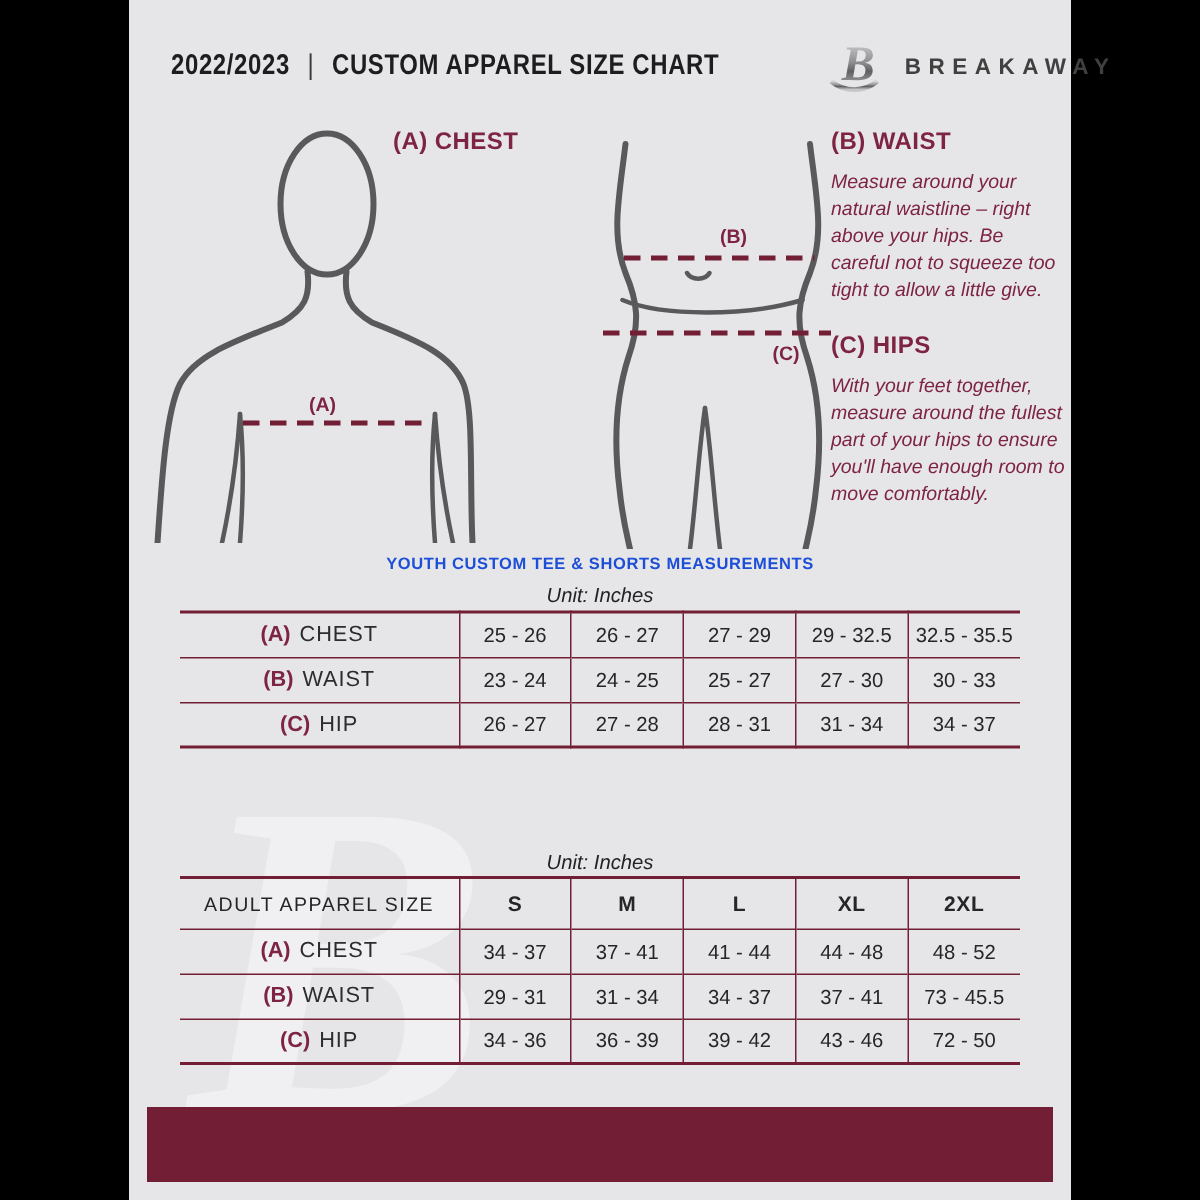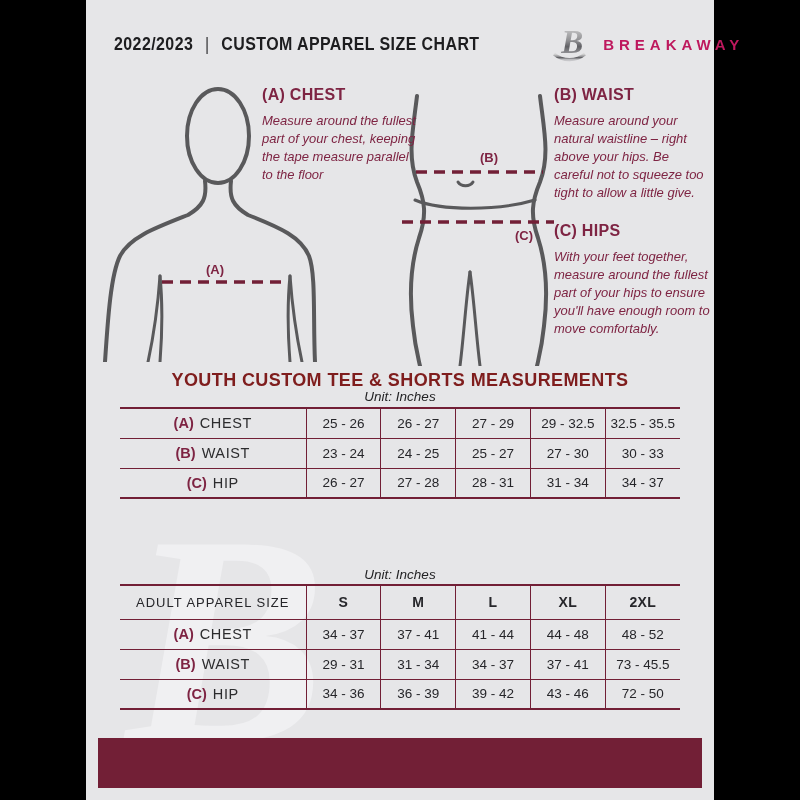--- a/index.html
+++ b/index.html
@@ -26,39 +26,39 @@
     position:absolute;left:28px;right:22px;top:26px;height:36px;
     display:flex;justify-content:space-between;align-items:center;
   }
   .doc-title{
     display:flex;align-items:center;
     font-weight:bold;font-size:19px;letter-spacing:.5px;color:#1d1d1f;
     transform:scaleX(.84);transform-origin:left center;white-space:nowrap;
   }
   .doc-title .sep{margin:0 14px;font-weight:normal;color:#3a3a3c;}
   .brand{display:flex;align-items:center;gap:8px;}
-  .brand-name{font-weight:bold;font-size:15px;letter-spacing:5px;color:#be185d;white-space:nowrap;}
+  .brand-name{font-weight:bold;font-size:15px;letter-spacing:5px;color:#404040;white-space:nowrap;}
   
   .figure{position:absolute;}
   .figure-left{left:12px;top:84px;width:220px;height:278px;}
   .figure-right{left:300px;top:94px;width:185px;height:272px;}
   .outline{fill:none;stroke:var(--fig);stroke-width:4;stroke-linecap:round;}
   .outline-thin{fill:none;stroke:var(--fig);stroke-width:3;stroke-linecap:round;}
   .dash{fill:none;stroke:var(--accent);stroke-width:3.4;stroke-dasharray:11 7;}
   .measure-label{fill:var(--text-maroon);font:700 13px "Liberation Sans",sans-serif;}
   .guide-block{position:absolute;color:var(--text-maroon);}
   .guide-block h3{font-size:16px;font-weight:bold;letter-spacing:.3px;margin-bottom:8px;}
   .guide-block p{font-style:italic;font-size:13px;line-height:1.38;}
   .chest-text{left:176px;top:86px;width:158px;}
   .waist-text{left:468px;top:86px;width:156px;}
   .hips-text{left:468px;top:222px;width:160px;}
   
   .section-title{
     position:absolute;left:0;width:628px;text-align:center;
-    font-weight:bold;font-size:18px;letter-spacing:.4px;color:#7f1d1d;
+    font-weight:bold;font-size:11px;letter-spacing:.4px;color:#1d4ed8;
   }
   .section-unit{
     position:absolute;left:0;width:628px;text-align:center;
     font-style:italic;font-size:13.5px;color:#232325;
   }
   .youth-title{top:370px;} .youth-unit{top:389px;}
   .adult-title{top:548px;} .adult-unit{top:567px;}
   
   .size-table{
     position:absolute;left:34px;width:560px;
@@ -145,21 +145,20 @@
     <path class="outline-thin" d="M84,178 C80,205 78,240 74,272"></path>
     <path class="outline-thin" d="M84,178 C88,205 90,240 94,272"></path>
     <line class="dash" x1="30" y1="78" x2="157" y2="78"></line>
     <text class="measure-label" x="103" y="68" text-anchor="middle">(B)</text>
     <line class="dash" x1="16" y1="128" x2="168" y2="128"></line>
     <text class="measure-label" x="138" y="146" text-anchor="middle">(C)</text>
   </svg>
 
   <div class="guide-block chest-text">
     <h3>(A) CHEST</h3>
-    <p>Measure around the fullest part of your chest, keeping the tape measure parallel to the floor</p>
   </div>
   <div class="guide-block waist-text">
     <h3>(B) WAIST</h3>
     <p>Measure around your natural waistline – right above your hips. Be careful not to squeeze too tight to allow a little give.</p>
   </div>
   <div class="guide-block hips-text">
     <h3>(C) HIPS</h3>
     <p>With your feet together, measure around the fullest part of your hips to ensure you'll have enough room to move comfortably.</p>
   </div>
 

